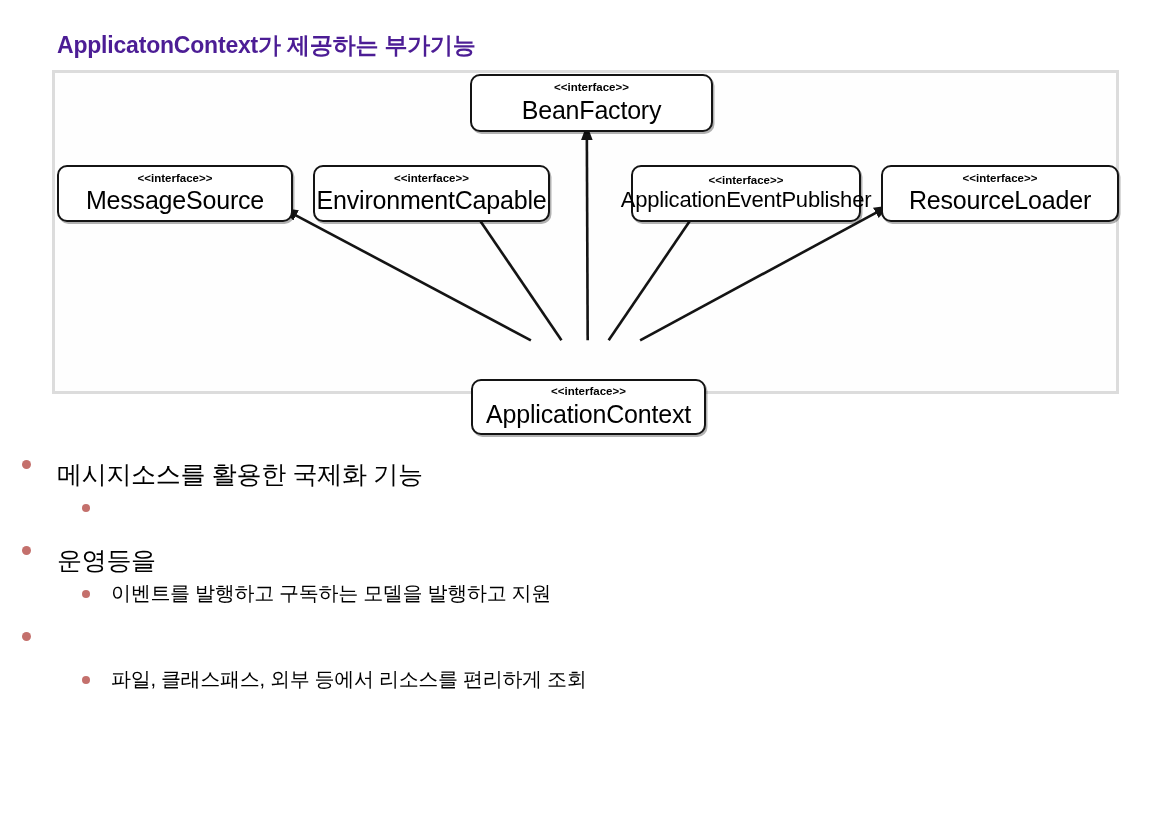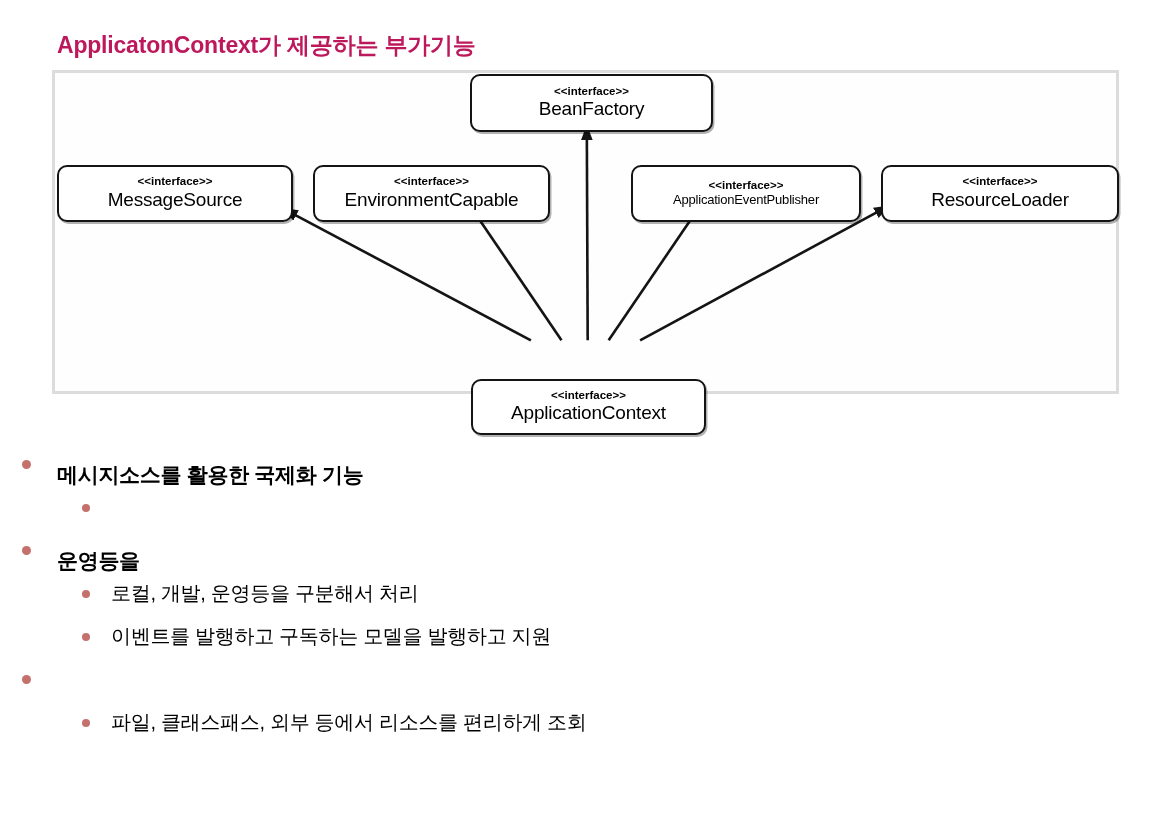--- a/index.html
+++ b/index.html
@@ -10,21 +10,21 @@
     color: #000;
     overflow: hidden;
     position: relative;
   }
   .page-title {
     position: absolute;
     left: 57px; top: 30px;
     font-size: 23px;
     font-weight: 700;
     letter-spacing: -0.2px;
-    color: #be185d;
+    color: #4c1d95;
   }
   
   .diagram-frame {
     position: absolute;
     left: 52px; top: 70px;
     width: 1067px; height: 324px;
     background: #fefefe;
     border: 3px solid #dcdcdc;
   }
   .diagram-canvas {
@@ -50,49 +50,49 @@
     justify-content: center;
     text-align: center;
   }
   .node .stereotype {
     font-size: 11.5px;
     font-weight: 700;
     line-height: 1.15;
     white-space: nowrap;
   }
   .node .node-name {
-    font-size: 19px;
+    font-size: 25px;
     font-weight: 400;
     line-height: 1.2;
     letter-spacing: -0.2px;
     white-space: nowrap;
   }
-  .node.narrow .node-name { font-size: 13px; }
+  .node.narrow .node-name { font-size: 22px; }
   
   .bullet-section {
     position: absolute;
     left: 0; top: 443px;
     width: 100%;
   }
   .bullet-row {
     height: 43px;
     display: flex;
     align-items: center;
   }
   .dot {
     border-radius: 50%;
     background: #c4706c;
     flex: 0 0 auto;
   }
   .main-dot { width: 9px; height: 9px; margin-left: 22px; }
   .sub-dot  { width: 8px; height: 8px; margin-left: 82px; }
   .main-text {
     margin-left: 26px;
-    font-size: 21px;
-    font-weight: 700;
+    font-size: 25px;
+    font-weight: 400;
     letter-spacing: -0.3px;
     margin-top: 20px;
   }
   .sub-text {
     margin-left: 21px;
     font-size: 20px;
     font-weight: 400;
     letter-spacing: -0.3px;
   }
 </style>
@@ -157,24 +157,20 @@
     <span class="main-text">메시지소스를 활용한 국제화 기능</span>
   </div>
   <div class="bullet-row">
     <span class="dot sub-dot"></span>
   </div>
 
   <div class="bullet-row">
     <span class="dot main-dot"></span>
     <span class="main-text">운영등을</span>
   </div>
-  <div class="bullet-row">
-    <span class="dot sub-dot"></span>
-    <span class="sub-text">로컬, 개발, 운영등을 구분해서 처리</span>
-  </div>
 
   <div class="bullet-row">
     <span class="dot sub-dot"></span>
     <span class="sub-text">이벤트를 발행하고 구독하는 모델을 발행하고 지원</span>
   </div>
 
   <div class="bullet-row">
     <span class="dot main-dot"></span>
   </div>
   <div class="bullet-row">

